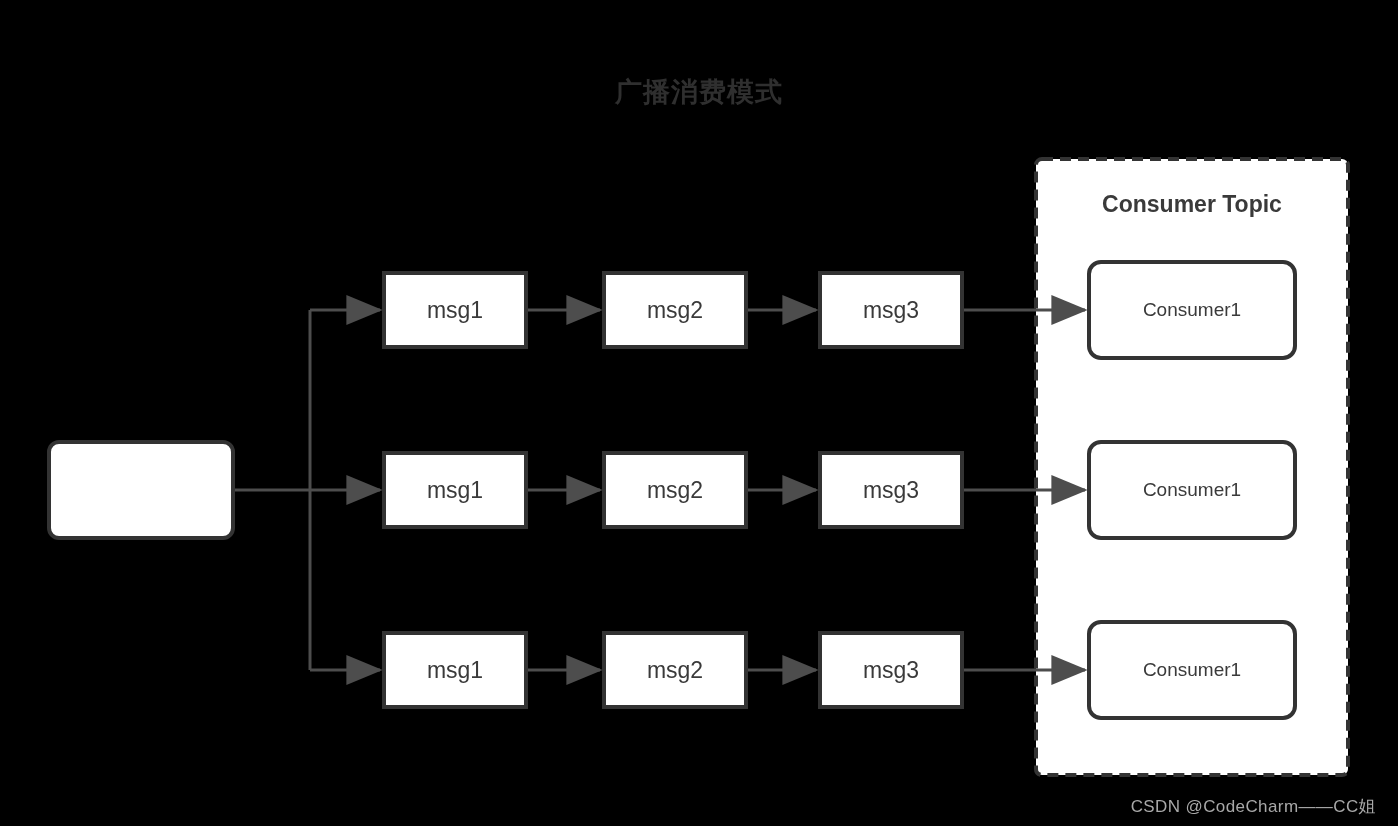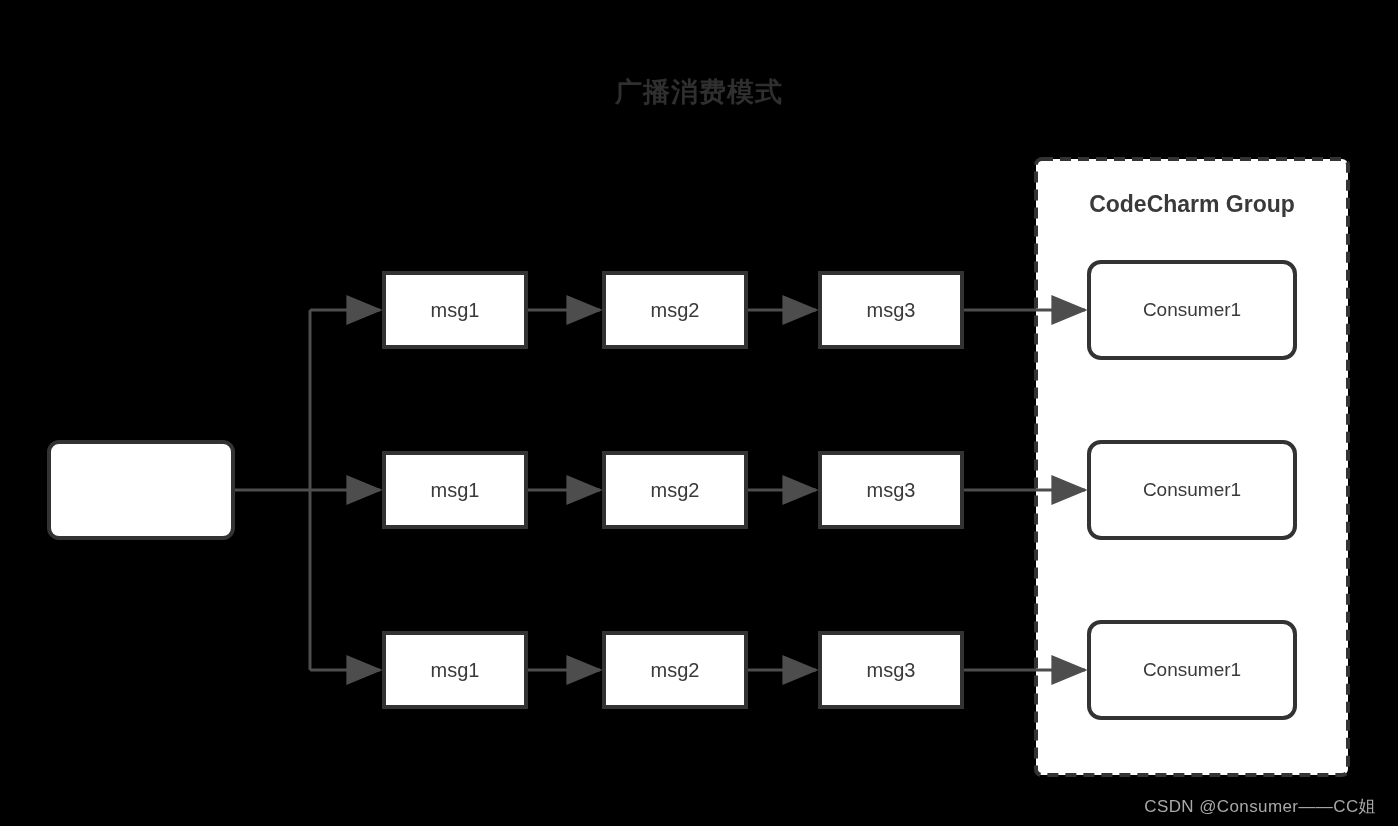--- a/index.html
+++ b/index.html
@@ -37,21 +37,21 @@
   .node-label {
     position: absolute;
     display: flex;
     align-items: center;
     justify-content: center;
     text-align: center;
     color: #3a3a3a;
     pointer-events: none;
   }
   .msg-label {
-    font-size: 20px;
+    font-size: 23px;
     width: 142px;
     height: 74px;
   }
   .topic-label {
     font-size: 23px;
     width: 184px;
     height: 96px;
   }
   .consumer-label {
     font-size: 19px;
@@ -125,34 +125,34 @@
     <rect x="604" y="633" width="142" height="74" fill="#ffffff" stroke="#333333" stroke-width="4"></rect>
     <rect x="820" y="633" width="142" height="74" fill="#ffffff" stroke="#333333" stroke-width="4"></rect>
 
     <rect x="1089" y="262" width="206" height="96" rx="12" ry="12" fill="#ffffff" stroke="#333333" stroke-width="4"></rect>
     <rect x="1089" y="442" width="206" height="96" rx="12" ry="12" fill="#ffffff" stroke="#333333" stroke-width="4"></rect>
     <rect x="1089" y="622" width="206" height="96" rx="12" ry="12" fill="#ffffff" stroke="#333333" stroke-width="4"></rect>
   </svg>
 
   <div class="diagram-title">广播消费模式</div>
 
-  <div class="group-title">CodeCharm Group</div>
+  <div class="group-title">Consumer Topic</div>
 
 
   <div class="node-label msg-label" style="left:384px; top:273px;">msg1</div>
   <div class="node-label msg-label" style="left:604px; top:273px;">msg2</div>
   <div class="node-label msg-label" style="left:820px; top:273px;">msg3</div>
 
   <div class="node-label msg-label" style="left:384px; top:453px;">msg1</div>
   <div class="node-label msg-label" style="left:604px; top:453px;">msg2</div>
   <div class="node-label msg-label" style="left:820px; top:453px;">msg3</div>
 
   <div class="node-label msg-label" style="left:384px; top:633px;">msg1</div>
   <div class="node-label msg-label" style="left:604px; top:633px;">msg2</div>
   <div class="node-label msg-label" style="left:820px; top:633px;">msg3</div>
 
   <div class="node-label consumer-label" style="left:1089px; top:262px;">Consumer1</div>
   <div class="node-label consumer-label" style="left:1089px; top:442px;">Consumer1</div>
   <div class="node-label consumer-label" style="left:1089px; top:622px;">Consumer1</div>
 
-  <div class="watermark">CSDN @Consumer——CC姐</div>
+  <div class="watermark">CSDN @CodeCharm——CC姐</div>
 
 </div>
 
 </body></html>

